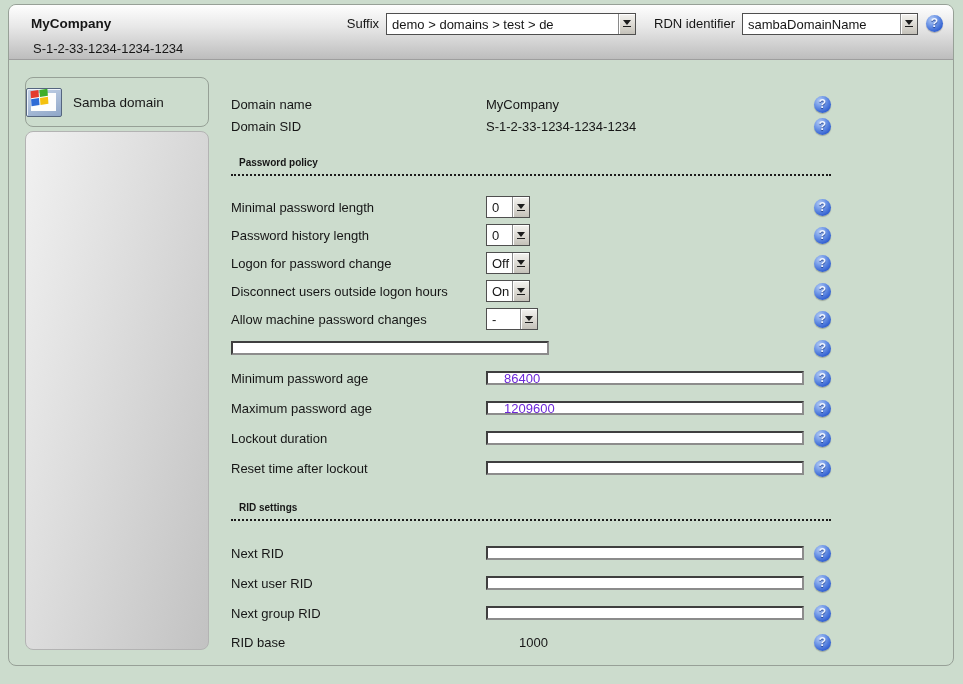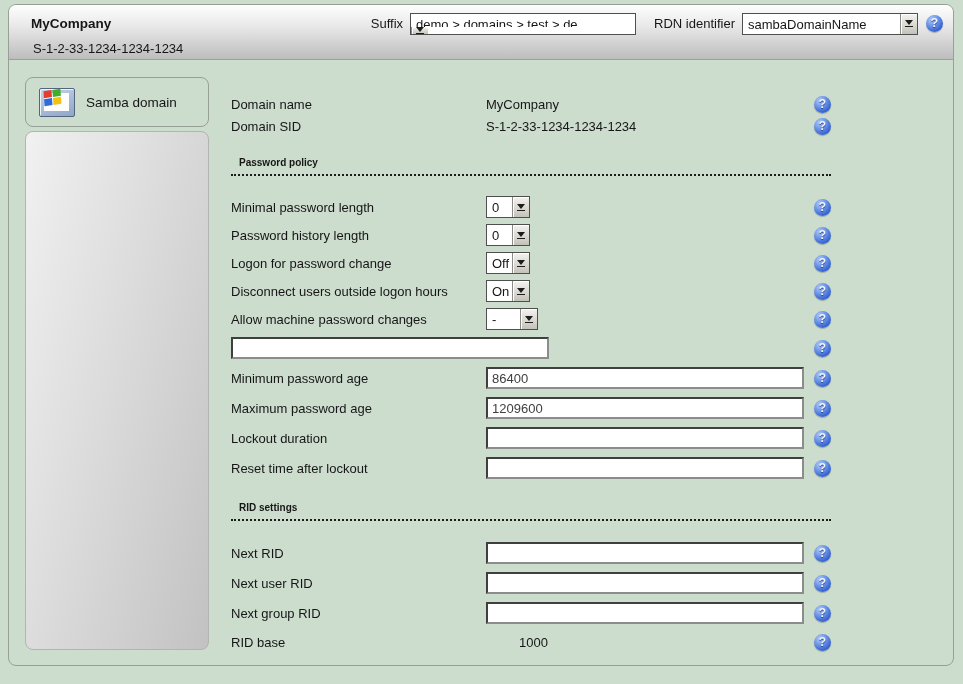--- a/index.html
+++ b/index.html
@@ -32,38 +32,38 @@
   }
   .combo-value{flex:1;padding:1px 5px 0 5px;line-height:19px;white-space:nowrap;overflow:hidden;}
   .combo-btn{
     width:16px;flex:none;display:flex;flex-direction:column;align-items:center;justify-content:center;
     background:linear-gradient(#f4f3f0 0%,#d9d6cf 60%,#c4c1b9 100%);
     border-left:1px solid #8a8a8a;
     box-shadow:inset 1px 1px 0 #ffffff;
   }
   .tri{width:0;height:0;border-left:4px solid transparent;border-right:4px solid transparent;border-top:5px solid #1d1d1d;}
   .bar{width:8px;height:1px;background:#1d1d1d;margin-top:1px;}
-  .combo-suffix{width:226px;flex-direction:column;}
+  .combo-suffix{width:250px;}
   .combo-rdn{width:176px;}
   .combo-sm{min-width:44px;}
   .combo-sm .combo-value{padding-right:2px;}
   .combo-w52{min-width:52px;}
   
   .help-icon{
     width:17px;height:17px;border-radius:50%;display:inline-block;flex:none;
     background:radial-gradient(circle at 35% 28%,#b4ccf6 0%,#6d95e6 38%,#3563d2 72%,#2750b4 100%);
     color:#f0f5ff;font-weight:bold;font-size:12px;line-height:17px;text-align:center;
     text-shadow:0 1px 1px #1c3d8f;box-shadow:0 1px 1px rgba(0,0,0,.25);cursor:pointer;
   }
   .titlebar .help-icon{margin-left:8px;}
   
   .side-tab{
     position:absolute;left:16px;top:72px;width:184px;height:50px;box-sizing:border-box;
     border:1px solid #96a096;border-radius:8px;background:#ccdccd;
-    display:flex;align-items:center;padding-left:13px;cursor:pointer;
+    display:flex;align-items:center;cursor:pointer;
   }
   .tab-label{margin-left:11px;font-size:13.5px;}
   .side-panel{
     position:absolute;left:16px;top:126px;width:184px;height:519px;box-sizing:border-box;
     border:1px solid #b3b3b3;border-radius:8px;
     background:linear-gradient(105deg,#f1f1f1 0%,#dcdcdc 45%,#c2c2c2 100%);
   }
   
   .win-icon{
     width:34px;height:27px;flex:none;position:relative;border-radius:2px;
@@ -87,24 +87,24 @@
   .select-row{height:22px;}
   .input-row{height:24px;}
   .static-row{height:22px;margin-top:4px;gap:33px;}
   .section-head{
     font-weight:bold;font-size:10px;
     margin:18px 0 20px 0;padding:2px 0 6px 8px;
     border-bottom:2px dotted #1b1b1b;
   }
   .rid-head{margin-top:20px;}
   .text-input{
-    width:318px;height:22px;box-sizing:border-box;
+    width:318px;height:14px;box-sizing:border-box;
     border:2px solid;border-color:#3f3f3f #8c8c8c #8c8c8c #3f3f3f;
-    background:#fff;padding:1px 4px 0 4px;
-    font-family:"Liberation Sans","DejaVu Sans",sans-serif;font-size:13px;color:#404040;
+    background:#fff;padding:1px 4px 0 16px;
+    font-family:"Liberation Sans","DejaVu Sans",sans-serif;font-size:13px;color:#6d28d9;
   }
 </style>
 </head>
 <body>
 
 <div class="container">
 
   <div class="titlebar">
     <div class="titlebar-row1">
       <span class="app-title">MyCompany</span>

